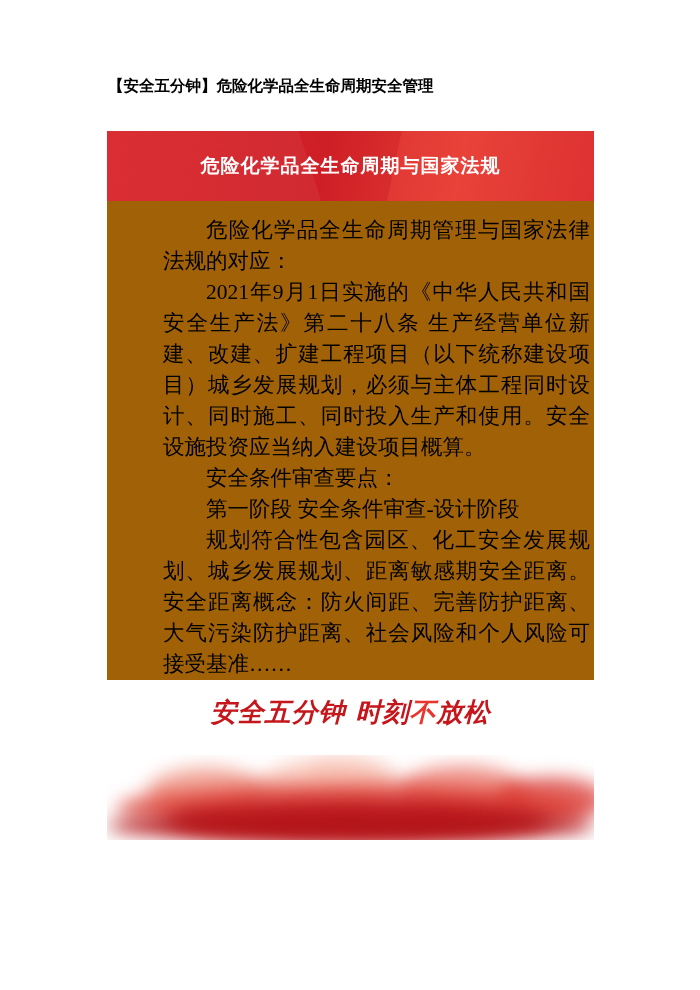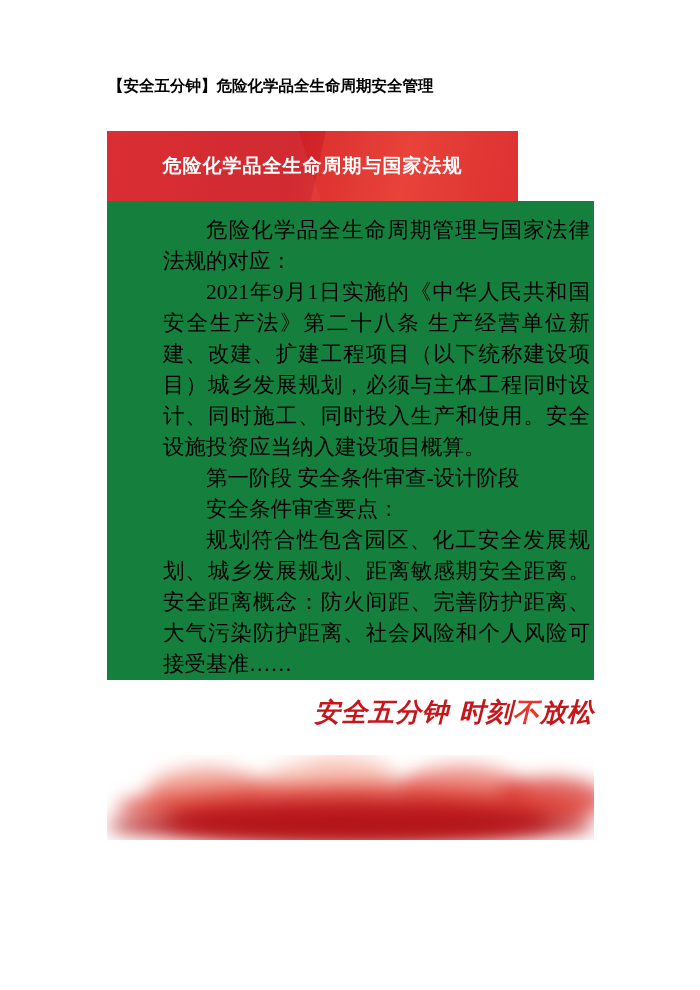--- a/index.html
+++ b/index.html
@@ -32,21 +32,21 @@
     white-space: nowrap;
   }
   .card {
     position: absolute;
     left: 107px;
     top: 131px;
     width: 487px;
   }
   .banner {
     position: relative;
-    width: 411px;
+    width: 487px;
     height: 70px;
     background: linear-gradient(100deg, #d8232a 0%, #cf1f26 45%, #e03a34 72%, #d2232b 100%);
     overflow: hidden;
   }
   .banner::before {
     content: "";
     position: absolute;
     left: -40px;
     top: -30px;
     width: 240px;
@@ -74,40 +74,40 @@
     font-size: 19px;
     font-weight: bold;
     color: #ffffff;
     letter-spacing: 1px;
     z-index: 2;
   }
   .body-area {
     position: relative;
     width: 487px;
     padding: 14px 0 0 0;
-    background: #15803d;
+    background: #a16207;
   }
   .para {
     font-family: "Liberation Serif", "DejaVu Serif", serif;
     font-size: 21.5px;
     line-height: 31px;
     color: #000000;
     text-indent: 2em;
     margin: 0 0 0 0;
     padding: 0 4px 0 56px;
     text-align: justify;
     word-break: break-all;
   }
   .slogan-wrap {
     position: absolute;
     left: 107px;
     top: 695px;
     width: 487px;
     height: 140px;
-    text-align: right;
+    text-align: center;
   }
   .slogan {
     font-family: "DejaVu Sans", "Liberation Sans", sans-serif;
     font-size: 26px;
     font-weight: bold;
     font-style: italic;
     letter-spacing: 1px;
     white-space: nowrap;
   }
   .slogan .s1 { color: #c5161c; }
@@ -145,22 +145,22 @@
 
   <div class="card">
 
     <div class="banner">
       <div class="banner-text">危险化学品全生命周期与国家法规</div>
     </div>
 
     <div class="body-area">
       <p class="para">危险化学品全生命周期管理与国家法律法规的对应：</p>
       <p class="para">2021年9月1日实施的《中华人民共和国安全生产法》第二十八条 生产经营单位新建、改建、扩建工程项目（以下统称建设项目）城乡发展规划，必须与主体工程同时设计、同时施工、同时投入生产和使用。安全设施投资应当纳入建设项目概算。</p>
+      <p class="para">安全条件审查要点：</p>
       <p class="para">第一阶段 安全条件审查-设计阶段</p>
-      <p class="para">安全条件审查要点：</p>
       <p class="para">规划符合性包含园区、化工安全发展规划、城乡发展规划、距离敏感期安全距离。安全距离概念：防火间距、完善防护距离、大气污染防护距离、社会风险和个人风险可接受基准……</p>
     </div>
 
   </div>
 
   <div class="slogan-wrap">
     <div class="slogan">
       <span class="s1">安全五分钟</span><span class="s2"> 时刻</span><span class="s3">不</span><span class="s4">放松</span>
     </div>
   </div>

